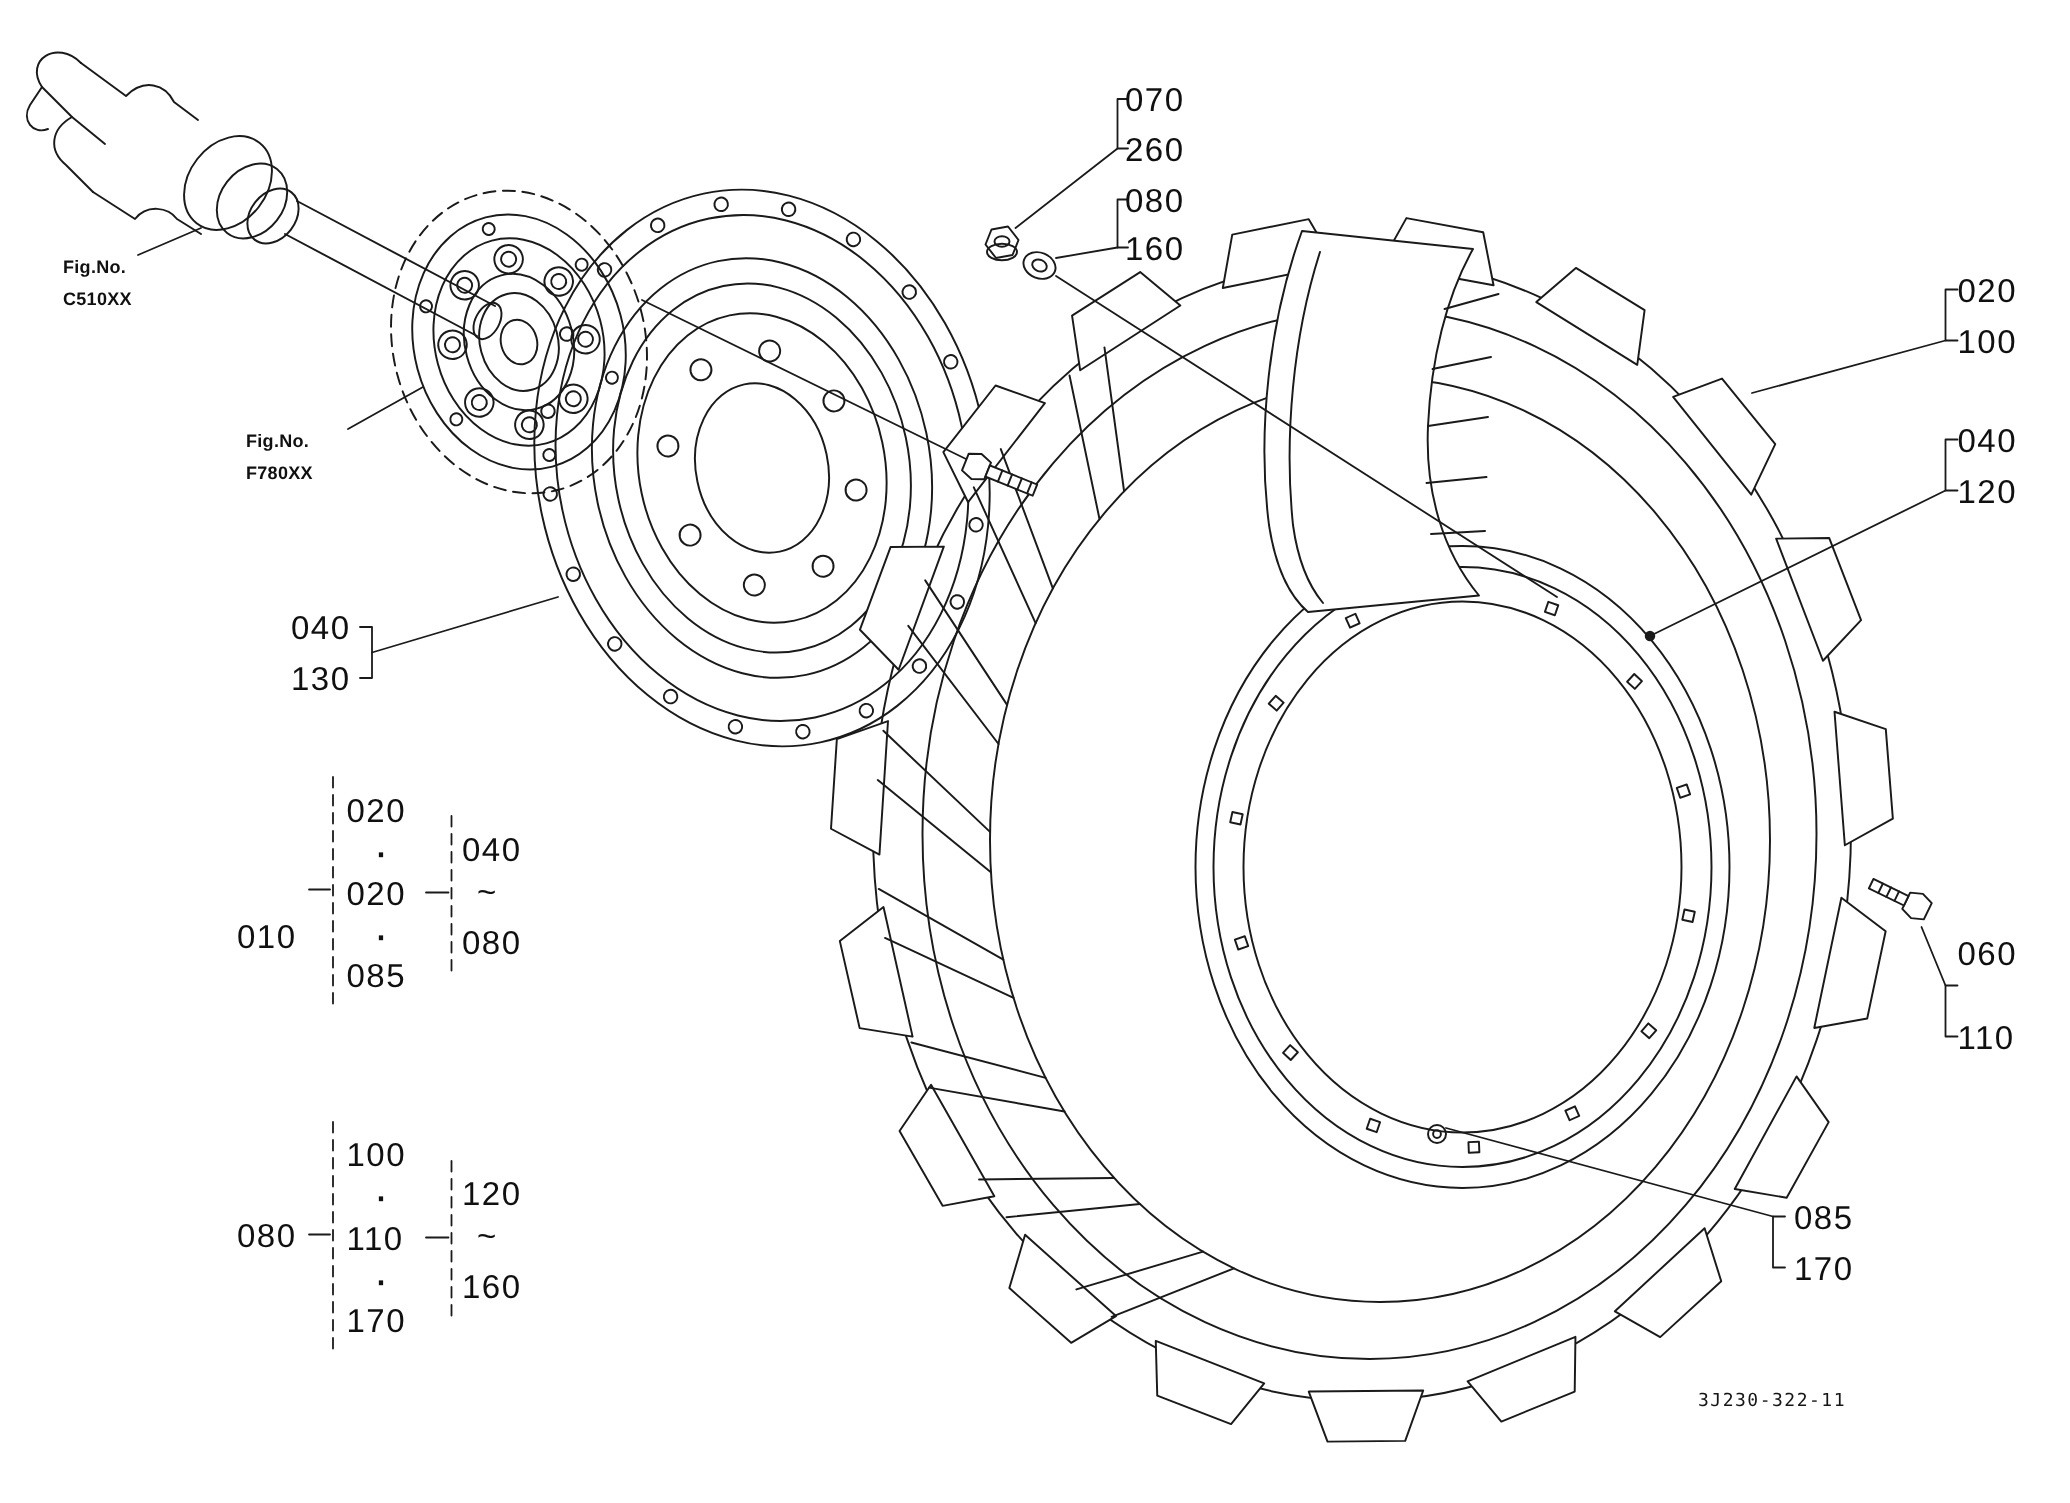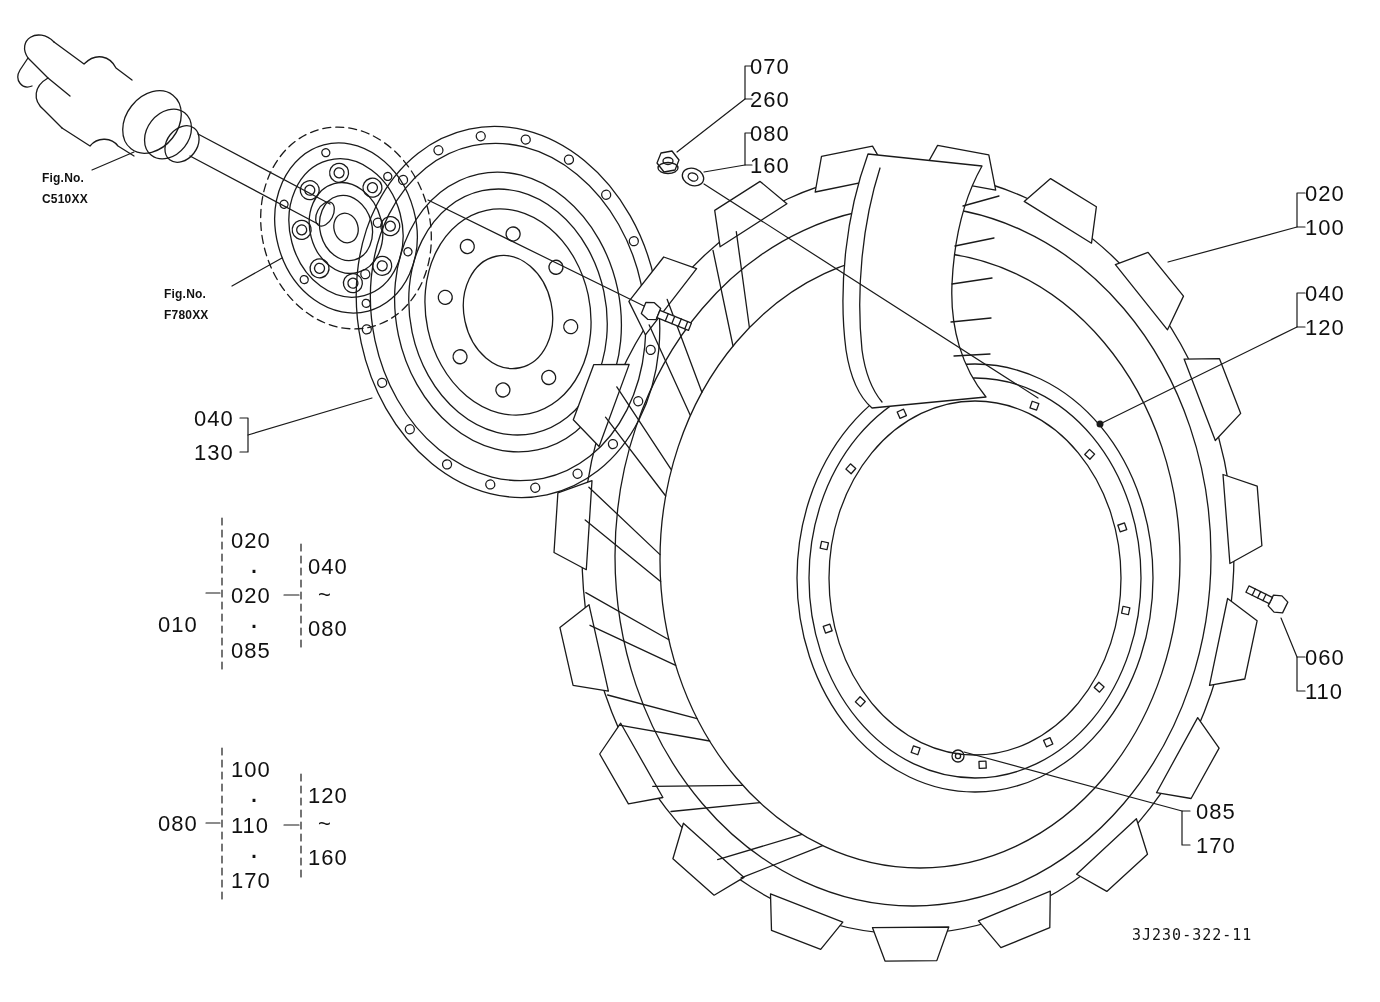--- a/index.html
+++ b/index.html
@@ -2,21 +2,21 @@
 <html><head>
 <meta charset="utf-8">
 <style>
   html,body{margin:0;padding:0;background:#ffffff;}
   .stage{position:relative;width:1380px;height:1002px;background:#ffffff;
          font-family:"Liberation Sans",sans-serif;color:#101010;overflow:hidden;}
   .stage svg{position:absolute;left:0;top:0;}
   .num{position:absolute;font-size:22px;line-height:33px;letter-spacing:1px;white-space:pre;}
   .sep{position:absolute;font-size:30px;line-height:33px;}
   .fig{position:absolute;font-size:12px;font-weight:700;line-height:21px;letter-spacing:0.2px;}
-  .dwg{position:absolute;font-size:15px;font-family:"DejaVu Sans Mono",monospace;letter-spacing:1px;color:#151515;}
+  .dwg{position:absolute;font-size:12px;font-family:"DejaVu Sans Mono",monospace;letter-spacing:1px;color:#151515;}
 </style>
 </head>
 <body>
 
 <div class="stage">
 
 <svg width="1380" height="1002" viewBox="0 0 1380 1002" xmlns="http://www.w3.org/2000/svg">
  <g stroke="#1a1a1a" fill="none" stroke-width="1.3" stroke-linecap="round" stroke-linejoin="round">
 
   <g>
@@ -252,21 +252,21 @@
   <div class="num" style="left:750px;top:149px">160</div>
 
   <div class="num" style="left:1305px;top:177px">020</div>
   <div class="num" style="left:1305px;top:211px">100</div>
   <div class="num" style="left:1305px;top:277px">040</div>
   <div class="num" style="left:1305px;top:311px">120</div>
 
   <div class="num" style="left:194px;top:402px">040</div>
   <div class="num" style="left:194px;top:436px">130</div>
 
-  <div class="num" style="left:1305px;top:641px">060</div>
+  <div class="num" style="left:1305px;top:619px">060</div>
   <div class="num" style="left:1305px;top:675px">110</div>
 
   <div class="num" style="left:1196px;top:795px">085</div>
   <div class="num" style="left:1196px;top:829px">170</div>
 
   <div class="num" style="left:158px;top:608px">010</div>
   <div class="num" style="left:231px;top:524px">020</div>
   <div class="sep" style="left:249px;top:552px">·</div>
   <div class="num" style="left:231px;top:579px">020</div>
   <div class="sep" style="left:249px;top:607px">·</div>

